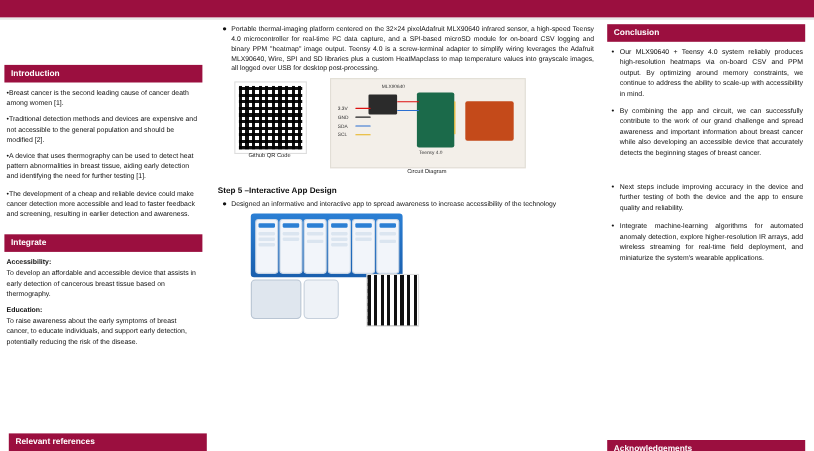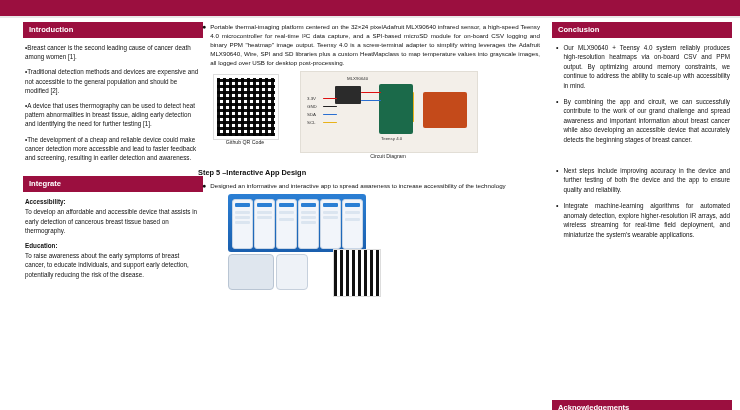--- a/index.html
+++ b/index.html
@@ -48,21 +48,21 @@
     height: 2px;
     background: #e8e8e8;
   }
 
   
   .col {
     position: absolute;
     top: 22px;
     box-sizing: border-box;
   }
-  .col-left  { left: 23px;   width: 180px; }
+  .col-left  { left: 4px;   width: 180px; margin-top: 37px; }
   .col-mid   { left: 196px; width: 348px; }
   .col-right { left: 552px; width: 180px; }
 
   
   .sec-bar {
     background: #9b0f3f;
     color: #ffffff;
     font-size: 7.6px;
     font-weight: bold;
     padding: 3px 6px;
@@ -321,20 +321,21 @@
         <span class="bold-lead">Accessibility:</span>
         <span>To develop an affordable and accessible device that assists in early detection of cancerous breast tissue based on thermography.</span>
       </p>
       <p>
         <span class="bold-lead">Education:</span>
         <span>To raise awareness about the early symptoms of breast cancer, to educate individuals, and support early detection, potentially reducing the risk of the disease.</span>
       </p>
     </div>
   </div>
 
+  <div class="left-footer-bar" style="top:394px;">Relevant references</div>
 
   <div class="col col-mid">
 
 
 
     <div class="bullet-row">
       <span class="bullet-dot">●</span>
       <span>Portable thermal-imaging platform centered on the 32×24 pixelAdafruit MLX90640 infrared sensor, a high-speed Teensy 4.0 microcontroller for real-time I²C data capture, and a SPI-based microSD module for on-board CSV logging and binary PPM "heatmap" image output. Teensy 4.0 is a screw-terminal adapter to simplify wiring leverages the Adafruit MLX90640, Wire, SPI and SD libraries plus a custom HeatMapclass to map temperature values into grayscale images, all logged over USB for desktop post-processing.</span>
     </div>
 

